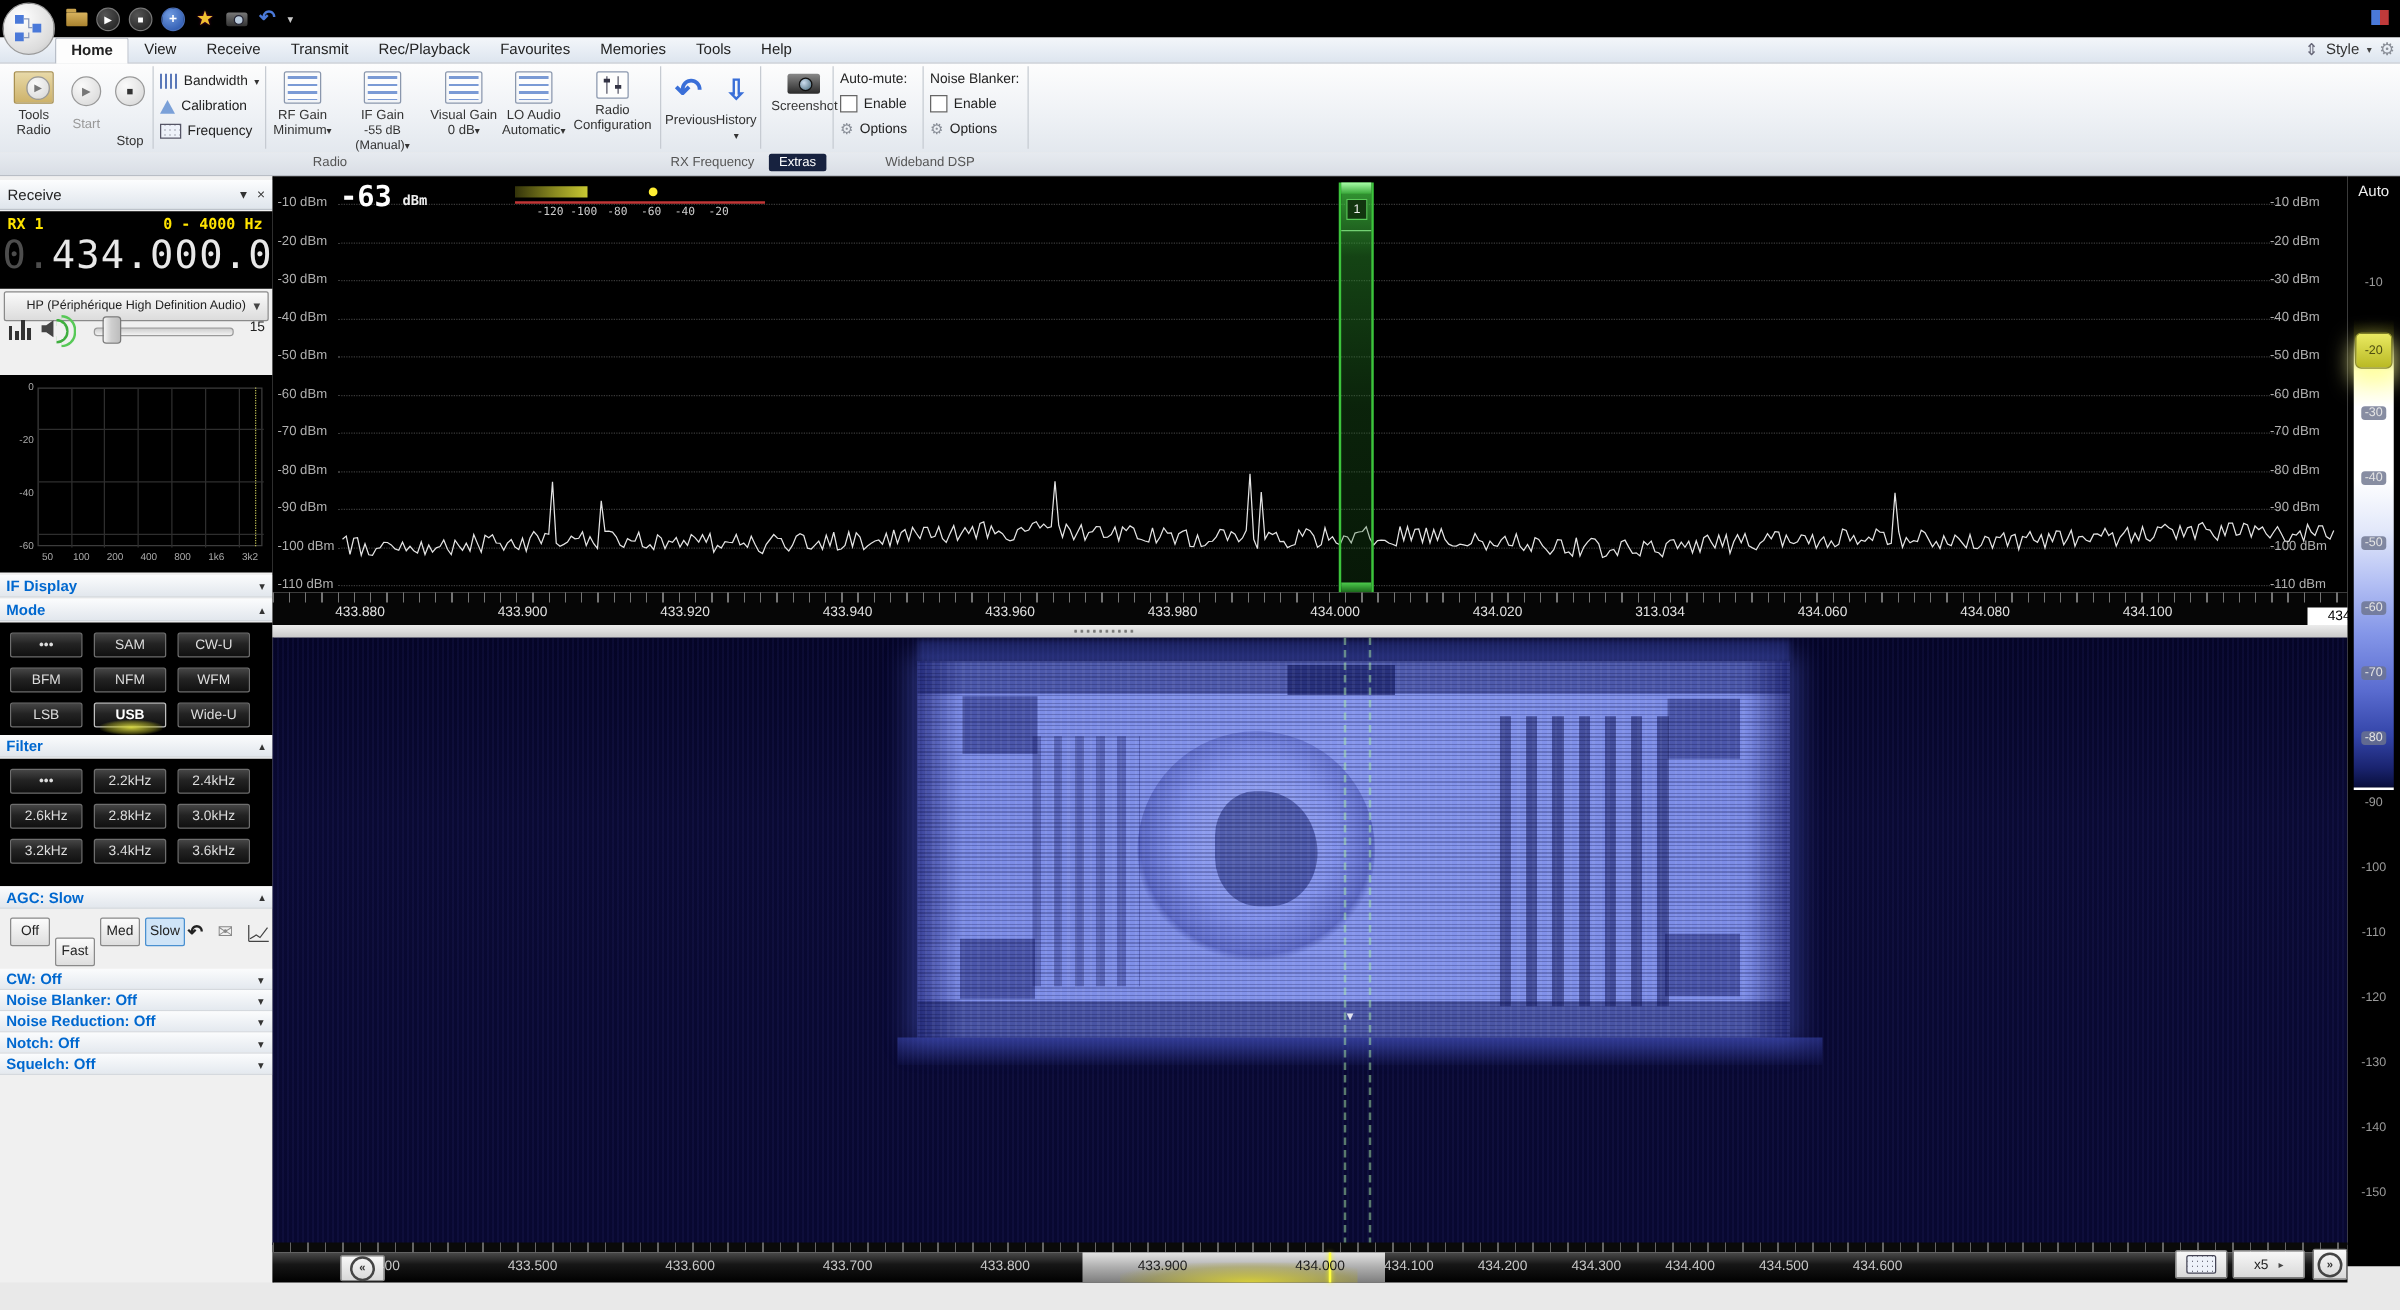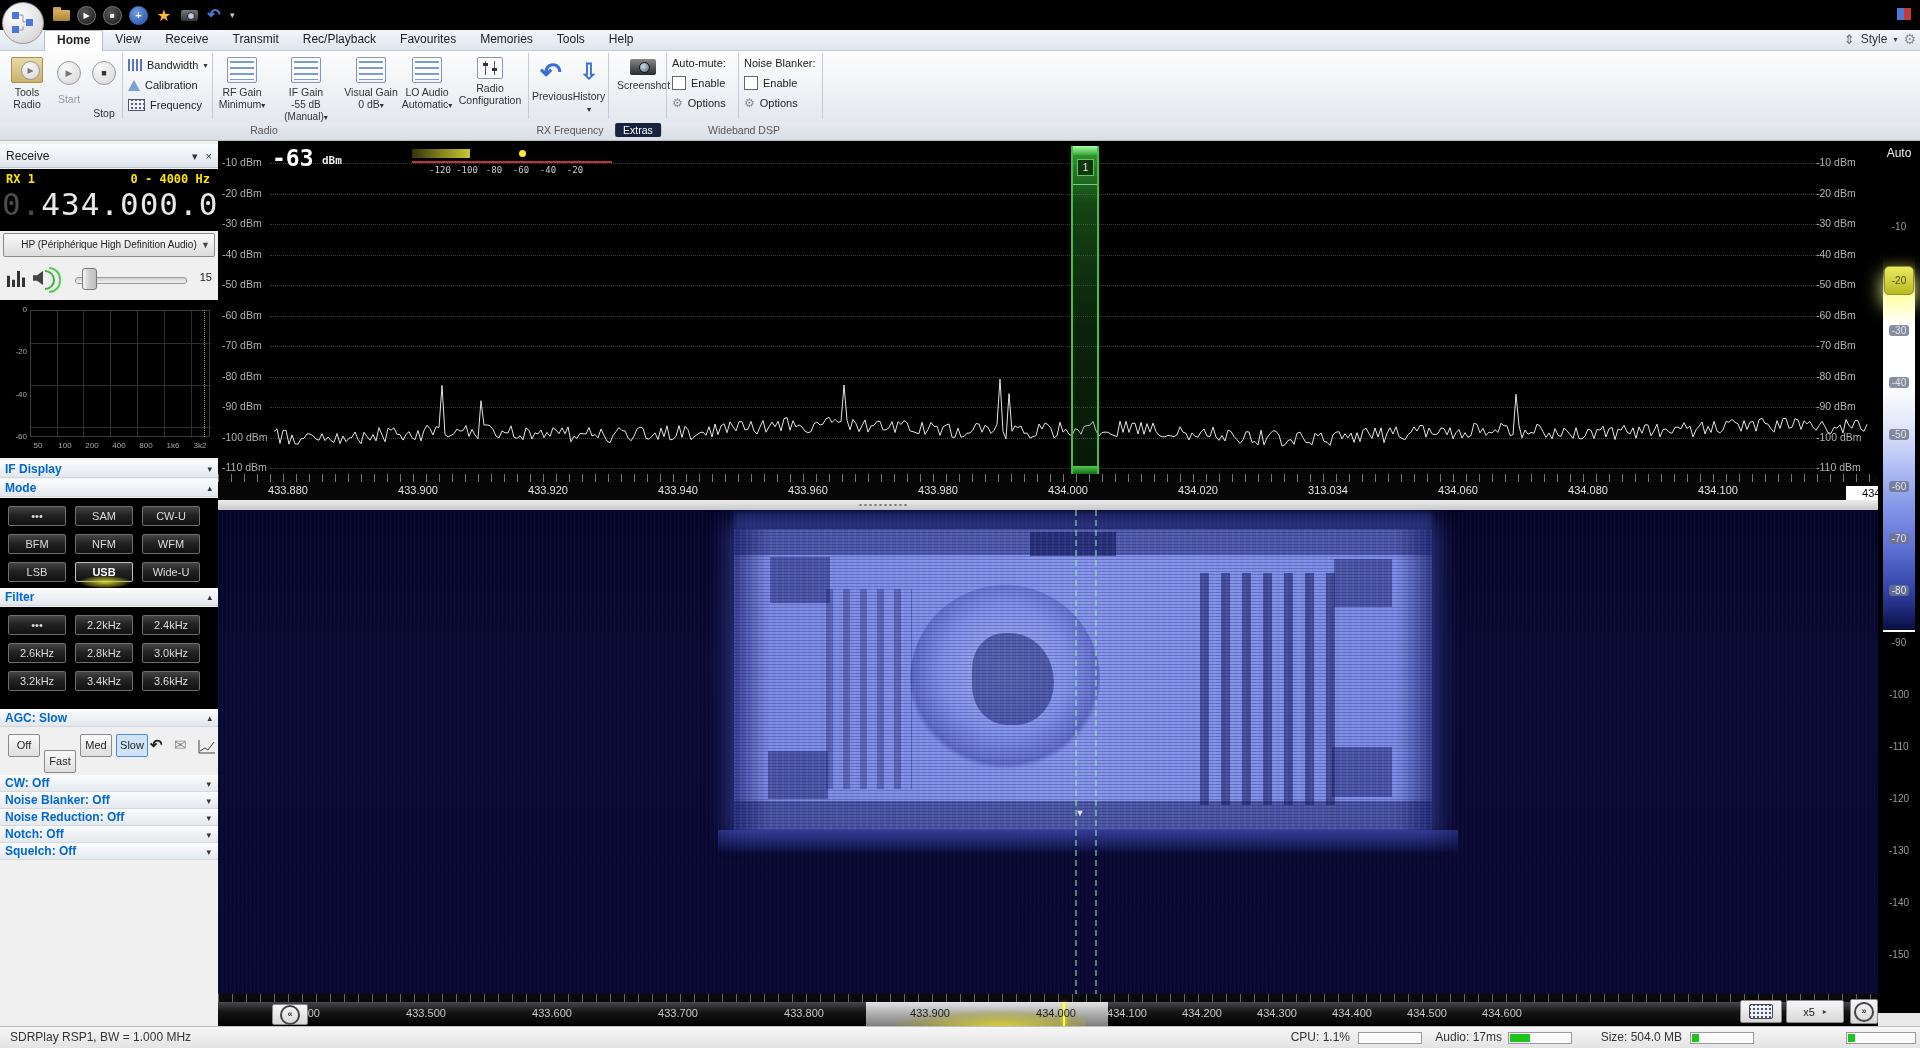--- a/index.html
+++ b/index.html
@@ -76,21 +76,21 @@
            border-bottom:1px solid #d2d7dd;font-size:12px;font-weight:bold;color:#0068cf;line-height:18px;padding-left:5px;box-sizing:border-box;}
   .sheader .arr{position:absolute;right:6px;top:0;color:#333;font-size:9px;font-weight:normal;}
   .blackbox{position:absolute;left:0;width:218px;background:#000;}
   .rxrow{position:absolute;left:6px;top:3px;font-size:12px;font-weight:bold;color:#ffe400;font-family:"DejaVu Sans Mono",monospace;}
   .rxrange{position:absolute;right:8px;top:3px;font-size:12px;font-weight:bold;color:#ffe400;font-family:"DejaVu Sans Mono",monospace;}
   .bigfreq{position:absolute;left:2px;top:17px;font-family:"DejaVu Sans Mono",monospace;font-size:31px;color:#e8e8e8;letter-spacing:1px;}
   .bigfreq .dim{color:#4d4d4d;}
   .dropdown{position:absolute;left:3px;top:92px;width:212px;height:24px;background:linear-gradient(#fafafa,#dcdcdc);
             border:1px solid #8a8a8a;border-radius:2px;font-size:10px;color:#222;text-align:center;line-height:22px;box-sizing:border-box;}
   .dropdown .da{position:absolute;right:4px;top:0;font-size:9px;color:#444;}
-  .volrow{position:absolute;left:0;top:122px;width:222px;height:34px;}
+  .volrow{position:absolute;left:0;top:107px;width:222px;height:34px;}
   .eqic{position:absolute;left:7px;top:8px;width:18px;height:16px;
         background:linear-gradient(90deg,#333 0 3px,transparent 3px 5px,#333 5px 8px,transparent 8px 10px,#333 10px 13px,transparent 13px 15px,#333 15px 18px);
         clip-path:polygon(0 30%,25% 30%,25% 55%,50% 55%,50% 0,75% 0,75% 40%,100% 40%,100% 100%,0 100%);}
   .spk{position:absolute;left:33px;top:8px;width:10px;height:14px;background:#444;
        clip-path:polygon(0 30%,40% 30%,100% 0,100% 100%,40% 70%,0 70%);}
   .spk-arc{position:absolute;left:45px;top:7px;width:8px;height:16px;border:2px solid #3fae3f;border-left:none;border-radius:0 10px 10px 0;}
   .spk-arc2{position:absolute;left:49px;top:4px;width:10px;height:22px;border:2px solid #57c957;border-left:none;border-radius:0 12px 12px 0;}
   .slider-track{position:absolute;left:75px;top:14px;width:110px;height:5px;background:linear-gradient(#cfcfcf,#f2f2f2);
                 border:1px solid #9a9a9a;border-radius:3px;}
   .slider-handle{position:absolute;left:82px;top:5px;width:13px;height:20px;background:linear-gradient(90deg,#f5f5f5,#cfcfcf 45%,#bdbdbd);
@@ -637,30 +637,14 @@
           <div class="slab" style="top: 520px;">-100</div>
           <div class="slab" style="top: 572px;">-110</div>
           <div class="slab" style="top: 624px;">-120</div>
           <div class="slab" style="top: 676px;">-130</div>
           <div class="slab" style="top: 728px;">-140</div>
           <div class="slab" style="top: 780px;">-150</div>
         </div>
     </div>
   </div>
 
-  <div class="statusbar">
-    <span class="sbtext" style="left:10px;">SDRPlay RSP1, BW = 1.000 MHz</span>
-    <span class="sbtext" style="left:1264px;width:86px;text-align:right;">CPU: 1.1%</span>
-    <span class="sbbox" style="left:1358px;width:64px;"></span>
-    <span class="sbtext" style="left:1430px;width:72px;text-align:right;">Audio: 17ms</span>
-    <span class="sbbox" style="left:1508px;width:64px;">
-        <span class="sbgreen" style="width:20px;"></span>
-      </span>
-    <span class="sbtext" style="left:1586px;width:96px;text-align:right;">Size: 504.0 MB</span>
-    <span class="sbbox" style="left:1690px;width:64px;">
-        <span class="sbgreen" style="width:7px;"></span>
-      </span>
-    <span class="sbbox" style="left:1846px;width:70px;">
-        <span class="sbgreen" style="width:7px;"></span>
-      </span>
-  </div>
 
 </div>
 
 </body></html>

